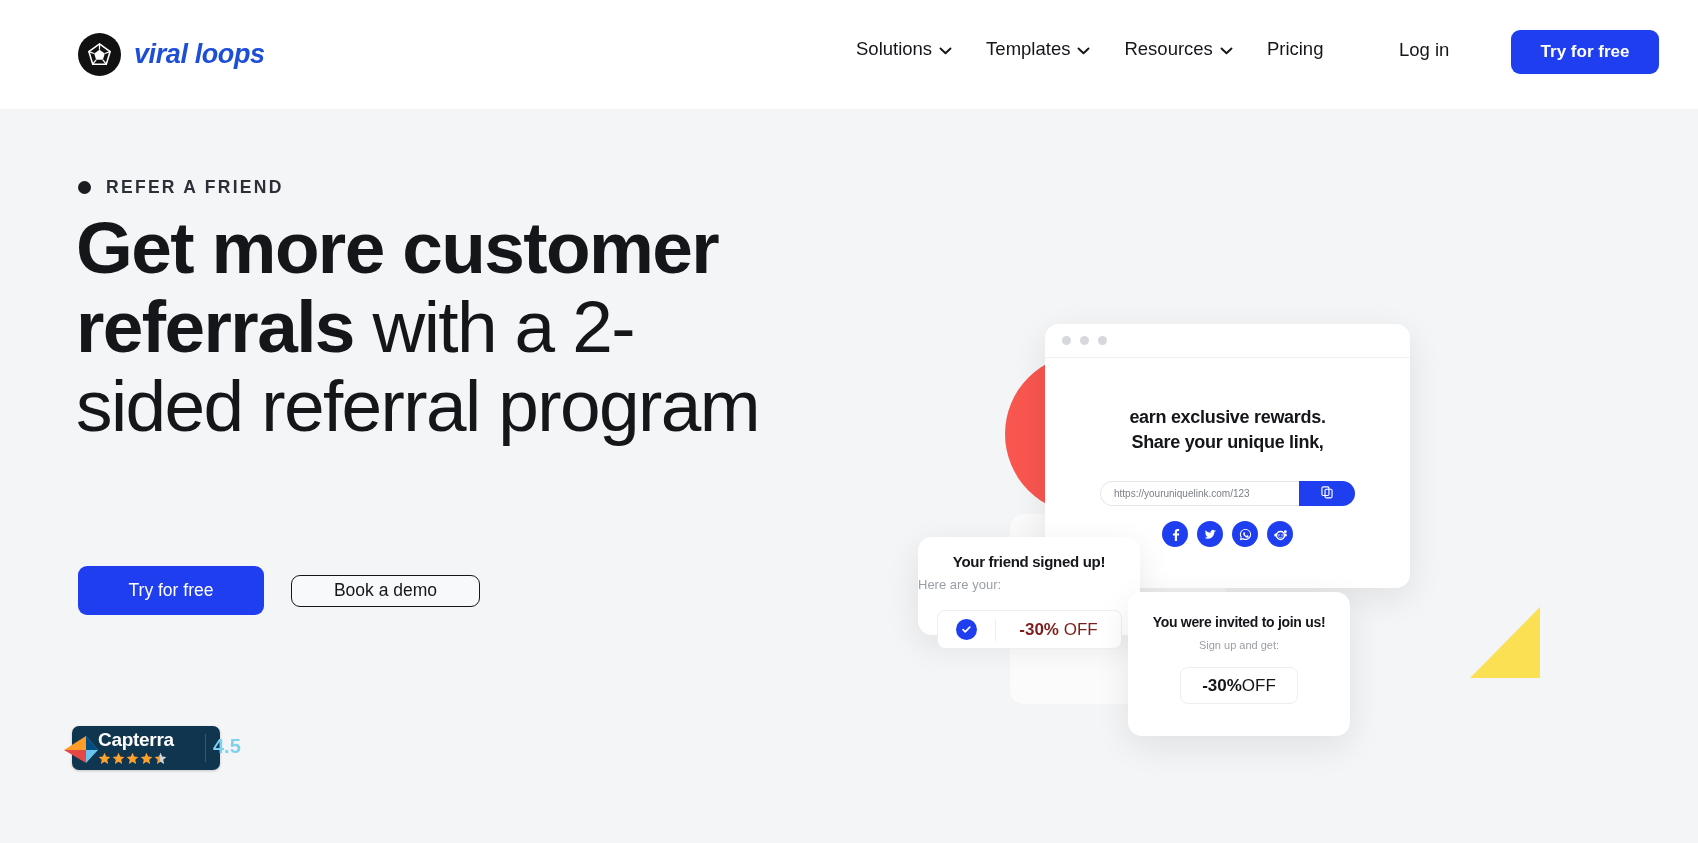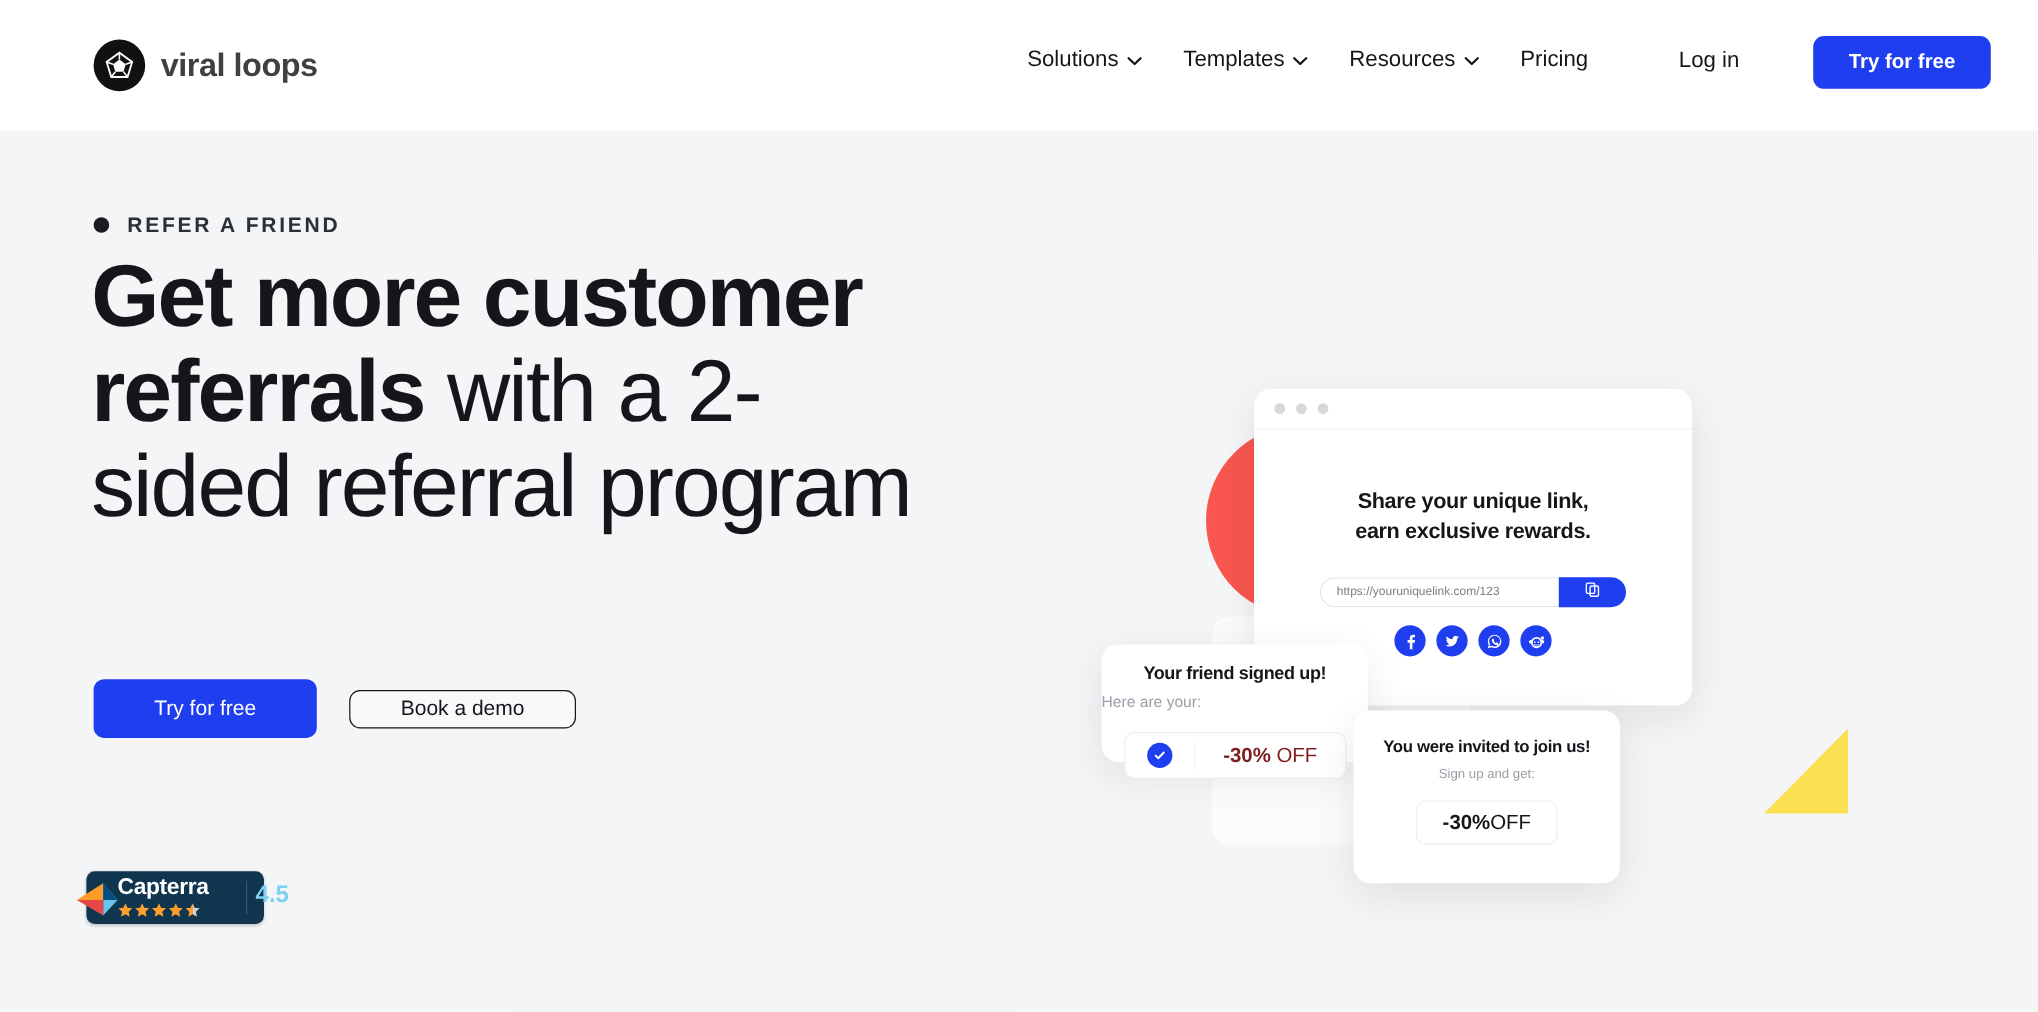--- a/index.html
+++ b/index.html
@@ -21,22 +21,23 @@
   .logo-wrap {
     position: absolute; left: 78px; top: 33px;
     display: flex; align-items: center; gap: 13px;
   }
   .logo-mark {
     width: 43px; height: 43px; border-radius: 50%;
     background: #111111;
     display: flex; align-items: center; justify-content: center;
   }
   .logo-text {
-    font-size: 27px; font-weight: bold; color: #404040;
+    font-size: 27px; font-weight: bold; color: #1d4ed8;
     letter-spacing: -0.4px;
+    font-style: italic;
   }
 
   .nav {
     position: absolute; left: 856px; top: 38px;
     display: flex; align-items: center; gap: 34px;
   }
   .nav-item {
     display: flex; align-items: center; gap: 7px;
     font-size: 18.5px; color: #14161a; cursor: pointer;
     white-space: nowrap;
@@ -371,22 +372,22 @@
       <div class="shape-yellow"></div>
       <div class="ghost-card"></div>
 
       <div class="card card-browser">
         <div class="browser-bar">
           <span class="dot"></span>
           <span class="dot"></span>
           <span class="dot"></span>
         </div>
         <div class="browser-title">
+          <div>earn exclusive rewards.</div>
           <div>Share your unique link,</div>
-          <div>earn exclusive rewards.</div>
         </div>
         <div class="link-row">
           <div class="link-pill">https://youruniquelink.com/123</div>
           <div class="copy-btn">
             <span>
               <svg width="14" height="14" viewBox="0 0 18 18">
                 <rect x="2.5" y="2.5" width="9" height="11" rx="1.6" fill="none" stroke="#fff" stroke-width="1.5"></rect>
                 <rect x="6.5" y="5.5" width="9" height="11" rx="1.6" fill="none" stroke="#fff" stroke-width="1.5"></rect>
               </svg>
             </span>

